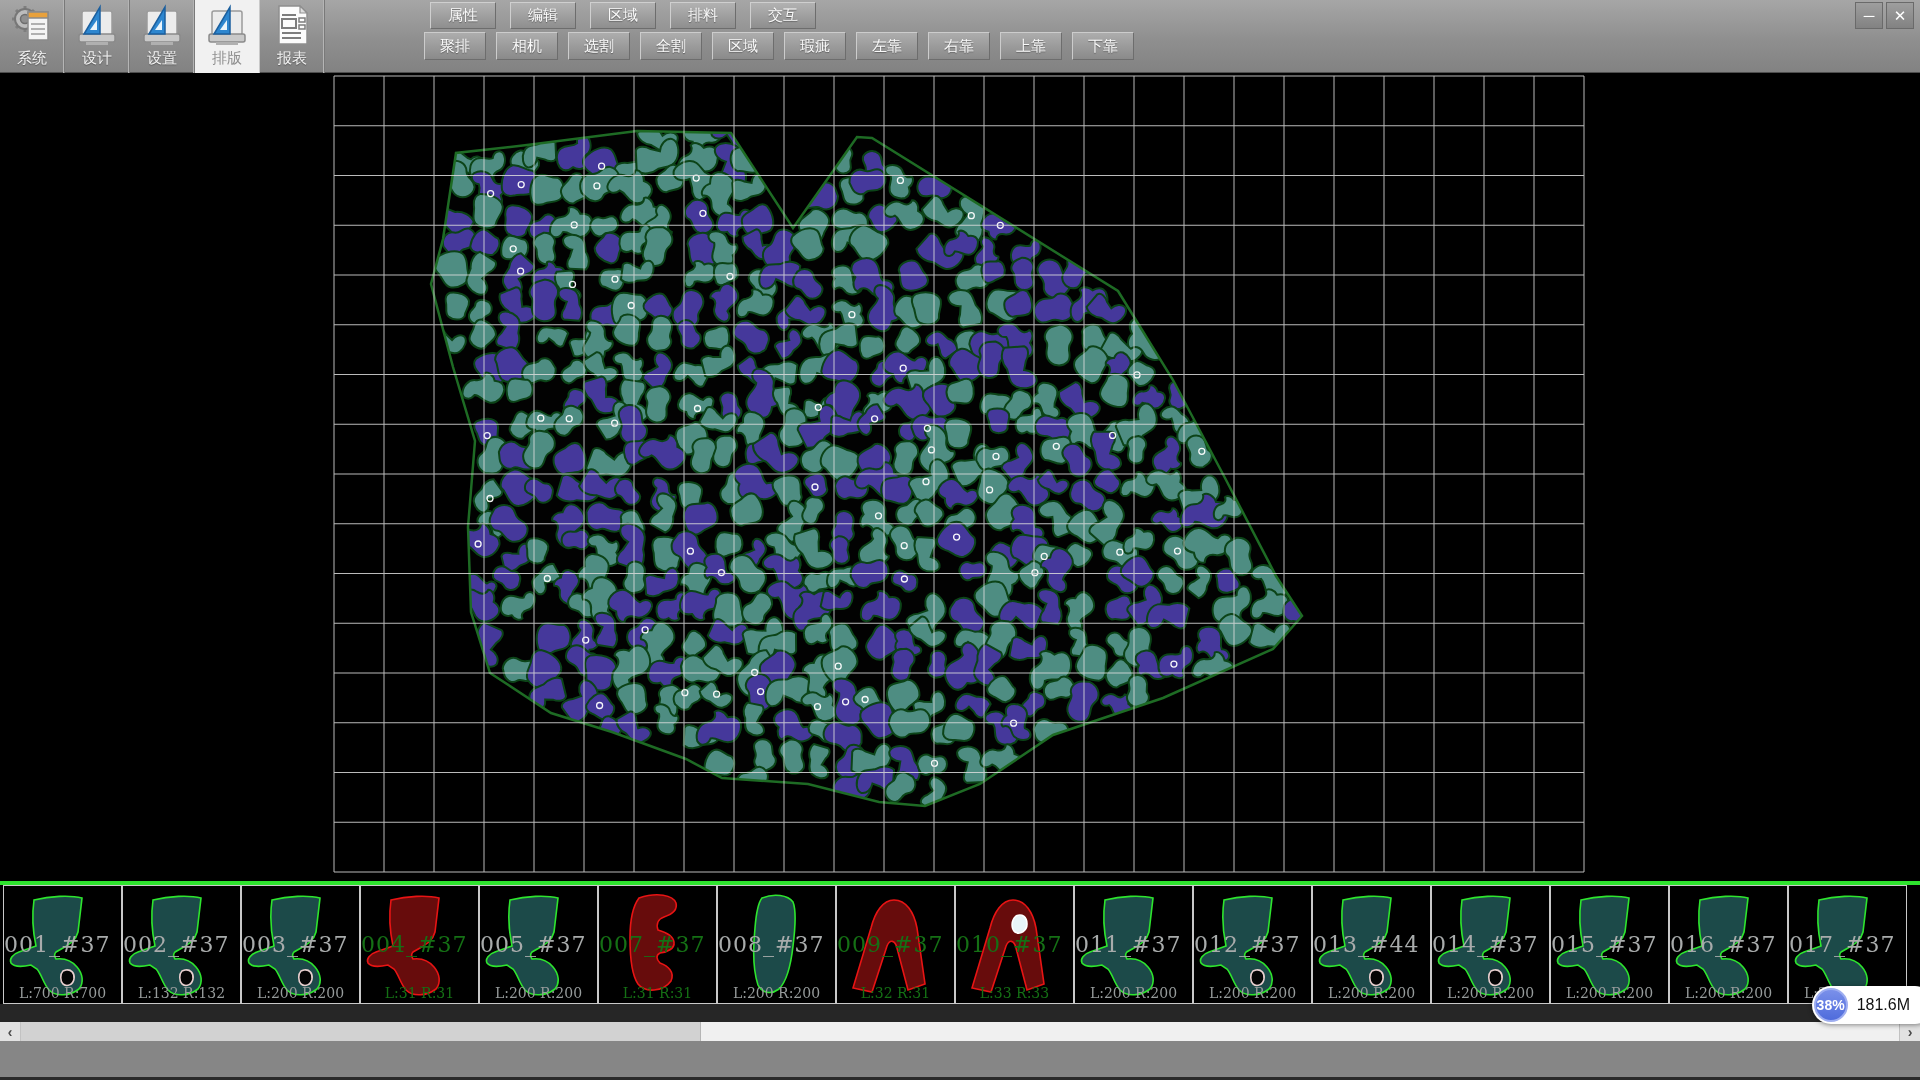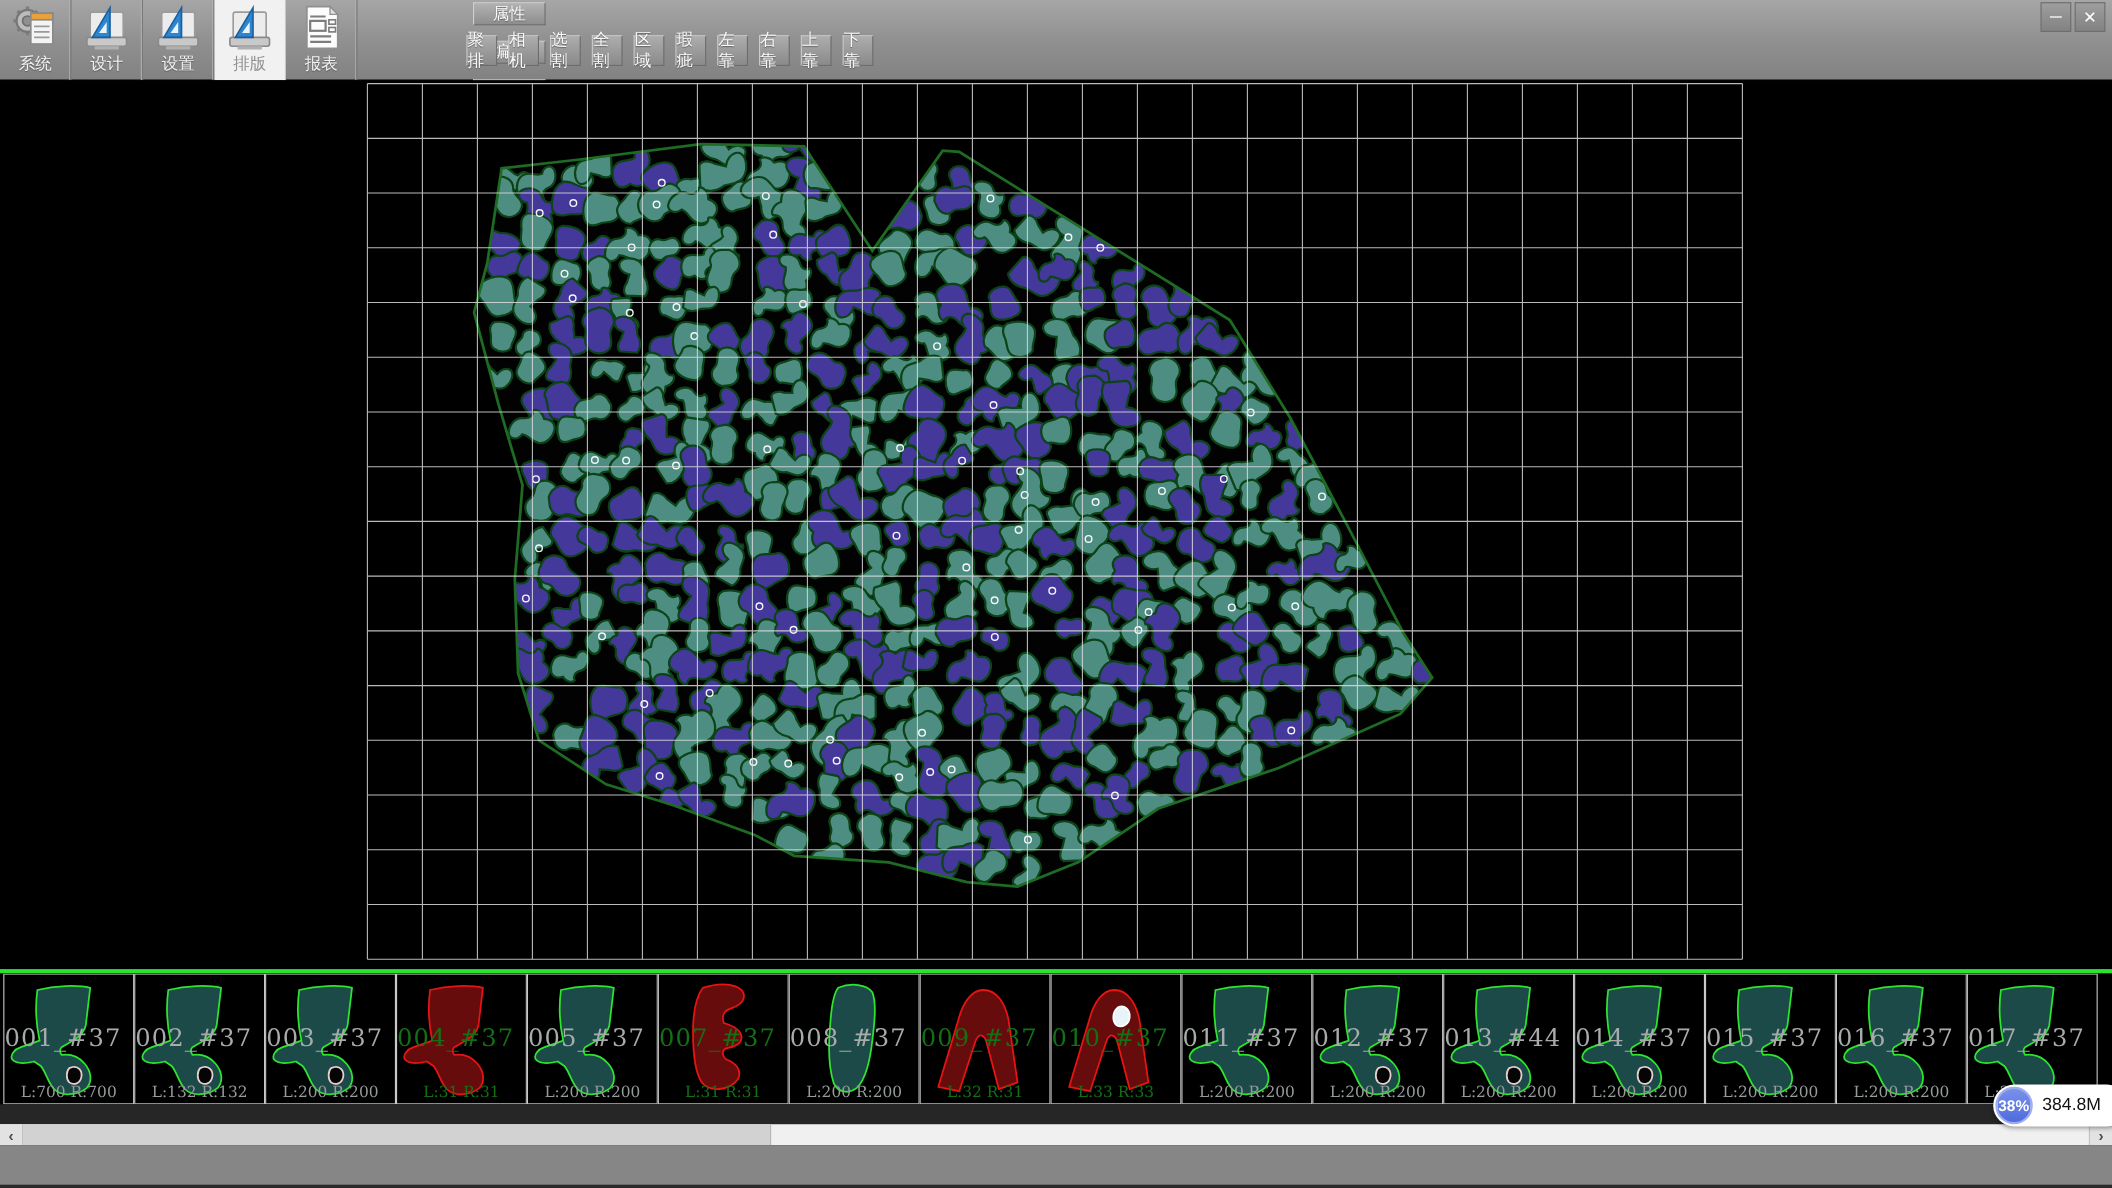--- a/index.html
+++ b/index.html
@@ -12,27 +12,27 @@
            border-bottom:1px solid #4e4e4e;box-sizing:border-box;}
   .big-buttons{position:absolute;top:0;left:0;height:73px;display:flex;}
   .big-btn{width:65px;height:73px;display:flex;flex-direction:column;align-items:center;
            justify-content:flex-start;padding-top:3px;box-sizing:border-box;
            border-right:1px solid #797979;box-shadow:inset -1px 0 0 #b5b5b5;cursor:default;}
   .big-btn .blabel{font-size:15px;color:#f2f2f2;text-shadow:0 1px 1px #5a5a5a;margin-top:2px;}
   .big-btn.selected{background:#f1f1f1;box-shadow:none;border-right:1px solid #c9c9c9;}
   .big-btn.selected .blabel{color:#8f8f8f;text-shadow:none;}
   .big-btn .bicon{width:42px;height:44px;}
 
-  .menu-row1{position:absolute;top:2px;left:430px;height:27px;display:flex;gap:14px;flex-direction:column;}
+  .menu-row1{position:absolute;top:2px;left:430px;height:27px;display:flex;gap:14px;}
   .menu-btn{width:66px;height:27px;display:flex;align-items:center;justify-content:center;
             font-size:15px;color:#fafafa;text-shadow:0 1px 1px #606060;
             background:linear-gradient(#b2b2b2,#8e8e8e);
             border:1px solid;border-color:#cfcfcf #6d6d6d #6d6d6d #cfcfcf;box-sizing:border-box;}
   .menu-row2{position:absolute;top:32px;left:424px;height:28px;display:flex;gap:10px;}
-  .tool-btn{width:28px;height:28px;display:flex;align-items:center;justify-content:center;
+  .tool-btn{width:62px;height:28px;display:flex;align-items:center;justify-content:center;
             font-size:15px;color:#fafafa;text-shadow:0 1px 1px #606060;
             background:linear-gradient(#adadad,#8a8a8a);
             border:1px solid;border-color:#cccccc #6d6d6d #6d6d6d #cccccc;box-sizing:border-box;}
 
   .win-controls{position:absolute;top:2px;right:6px;display:flex;gap:3px;}
   .win-btn{width:28px;height:27px;display:flex;align-items:center;justify-content:center;
            background:linear-gradient(#9e9e9e,#828282);border:1px solid #6a6a6a;
            color:#fff;font-size:15px;font-weight:bold;box-sizing:border-box;}
 
   
@@ -934,16 +934,16 @@
   <div class="hscroll">
     <div class="hs-thumb"></div>
     <div class="hs-btn left">‹</div>
     <div class="hs-btn right">›</div>
   </div>
 
   <div class="statusbar"></div>
 
   <div class="badge">
     <div class="badge-circle">38%</div>
-    <div class="badge-value">384.8M</div>
+    <div class="badge-value">181.6M</div>
   </div>
 
 </div>
 
 </body></html>

